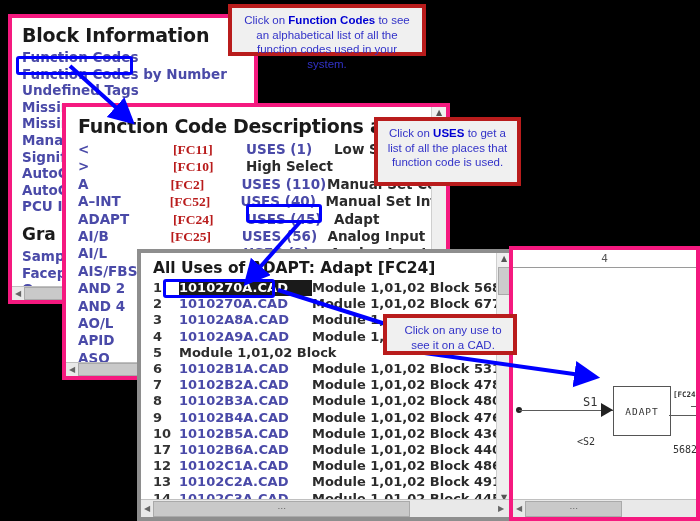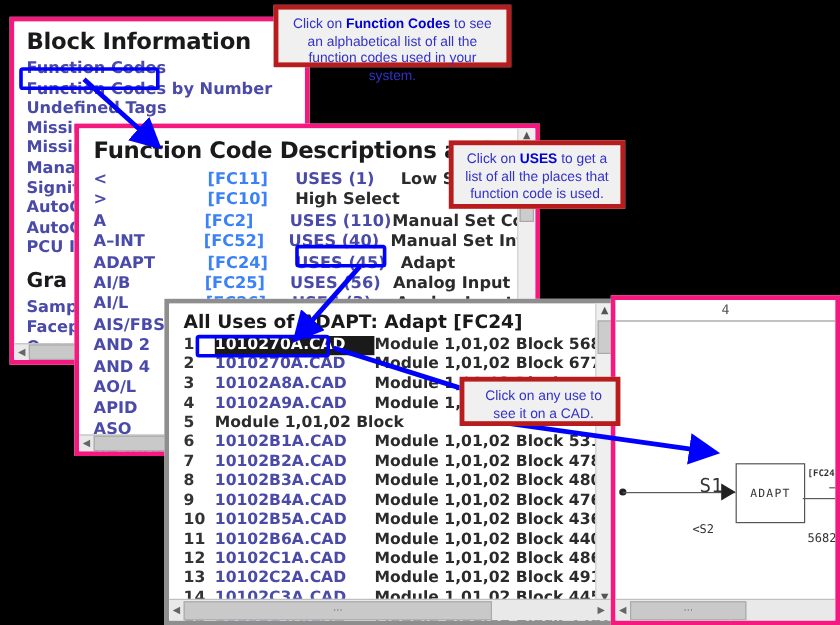--- a/index.html
+++ b/index.html
@@ -35,21 +35,21 @@
   }
   .hscroll .arw{width:12px;text-align:center;font-size:8px;color:#666;}
   .hscroll .thumb{height:11px;background:#c9c9c9;border:1px solid #aaa;}
 
   
   #win-fcd{left:62px;top:103px;width:388px;height:277px;}
   #win-fcd .inner{position:relative;width:100%;height:100%;background:#fff;overflow:hidden;}
   .fcd-title{font-weight:bold;font-size:19px;color:#1a1a1a;padding:8px 0 4px 12px;white-space:nowrap;letter-spacing:-0.3px;}
   .fcrow{display:flex;font-size:13.5px;line-height:17.4px;font-weight:600;padding-left:12px;white-space:nowrap;}
   .fcrow .c-name{width:95px;color:#4a4aa8;}
-  .fcrow .c-code{width:73px;color:#3b82f6;}
+  .fcrow .c-code{width:73px;color:#b91c1c;font-family:Liberation Serif, serif;}
   .fcrow .c-uses{width:88px;color:#4a4aa8;}
   .fcrow .c-desc{color:#2b2b2b;}
   .vscroll{
     position:absolute;right:0;top:0;bottom:13px;width:14px;background:#efefef;
     border-left:1px solid #cfcfcf;
   }
   .vscroll .arw{height:12px;text-align:center;font-size:8px;color:#555;line-height:12px;}
   .vscroll .thumb{position:absolute;left:1px;right:1px;background:#cccccc;border:1px solid #a9a9a9;}
 
   
@@ -74,39 +74,39 @@
     display:flex;align-items:center;justify-content:center;
     font-size:9.5px;letter-spacing:1px;color:#333;
     font-family:"DejaVu Sans Mono","Liberation Mono",monospace;
   }
   .sig-line{position:absolute;left:6px;top:142px;width:94px;height:1px;background:#5a5a5a;}
   .sig-dot{position:absolute;left:3px;top:139px;width:6px;height:6px;border-radius:50%;background:#222;}
   .arrow-tri{
     position:absolute;left:88px;top:135px;width:0;height:0;
     border-top:7px solid transparent;border-bottom:7px solid transparent;border-left:12px solid #222;
   }
-  .lbl-s1{position:absolute;left:70px;top:127px;font-size:16px;color:#333;font-family:"DejaVu Sans Mono","Liberation Mono",monospace;}
+  .lbl-s1{position:absolute;left:70px;top:127px;font-size:12px;color:#333;font-family:"DejaVu Sans Mono","Liberation Mono",monospace;}
   .lbl-s2{position:absolute;left:64px;top:168px;font-size:10px;color:#333;font-family:"DejaVu Sans Mono","Liberation Mono",monospace;}
   .lbl-fc{position:absolute;left:160px;top:122px;font-size:7.5px;font-weight:bold;color:#333;font-family:"DejaVu Sans Mono","Liberation Mono",monospace;}
   .lbl-blk{position:absolute;left:160px;top:140px;font-size:10px;color:#333;font-family:"DejaVu Sans Mono","Liberation Mono",monospace;margin-top:36px;}
   .out-line{position:absolute;left:156px;top:147px;width:36px;height:1px;background:#5a5a5a;}
   .out-line2{position:absolute;left:178px;top:138px;width:14px;height:1px;background:#5a5a5a;}
   .bot-shape{position:absolute;left:45px;top:238px;width:52px;height:13px;border:1px solid #777;border-top:none;}
   .bot-lbl{position:absolute;left:100px;top:242px;font-size:7px;color:#999;}
 
   
   .callout{
     position:absolute;background:#f0f0f0;border:4px solid #b91c1c;
     color:#3232c8;font-family:"Liberation Sans","DejaVu Sans",sans-serif;
     font-size:11.5px;line-height:14.5px;text-align:center;
     padding:5px 6px;box-sizing:border-box;
   }
   .callout b{color:#0000d2;}
   #co-fc{left:228px;top:4px;width:198px;height:52px;}
-  #co-uses{left:374px;top:117px;width:147px;height:57px;}
+  #co-uses{left:374px;top:117px;width:147px;height:69px;}
   #co-cad{left:383px;top:314px;width:134px;height:41px;padding-left:12px;}
 
   
   .ring{position:absolute;border:3px solid #0000ff;border-radius:3px;box-sizing:border-box;}
   #ring-fc{left:16px;top:56px;width:117px;height:19px;}
   #ring-uses{left:246px;top:204px;width:76px;height:19px;}
   #ring-cad{left:163px;top:279px;width:112px;height:19px;}
 
   svg.ov{position:absolute;left:0;top:0;width:700px;height:521px;pointer-events:none;}
 </style>
@@ -266,21 +266,21 @@
       <span class="u-n">9</span>
       <span class="u-f">10102B4A.CAD</span>
       <span class="u-d">Module 1,01,02 Block 4762</span>
     </div>
     <div class="urow">
       <span class="u-n">10</span>
       <span class="u-f">10102B5A.CAD</span>
       <span class="u-d">Module 1,01,02 Block 4363</span>
     </div>
     <div class="urow">
-      <span class="u-n">11</span>
+      <span class="u-n">17</span>
       <span class="u-f">10102B6A.CAD</span>
       <span class="u-d">Module 1,01,02 Block 4405</span>
     </div>
     <div class="urow">
       <span class="u-n">12</span>
       <span class="u-f">10102C1A.CAD</span>
       <span class="u-d">Module 1,01,02 Block 4867</span>
     </div>
     <div class="urow">
       <span class="u-n">13</span>

